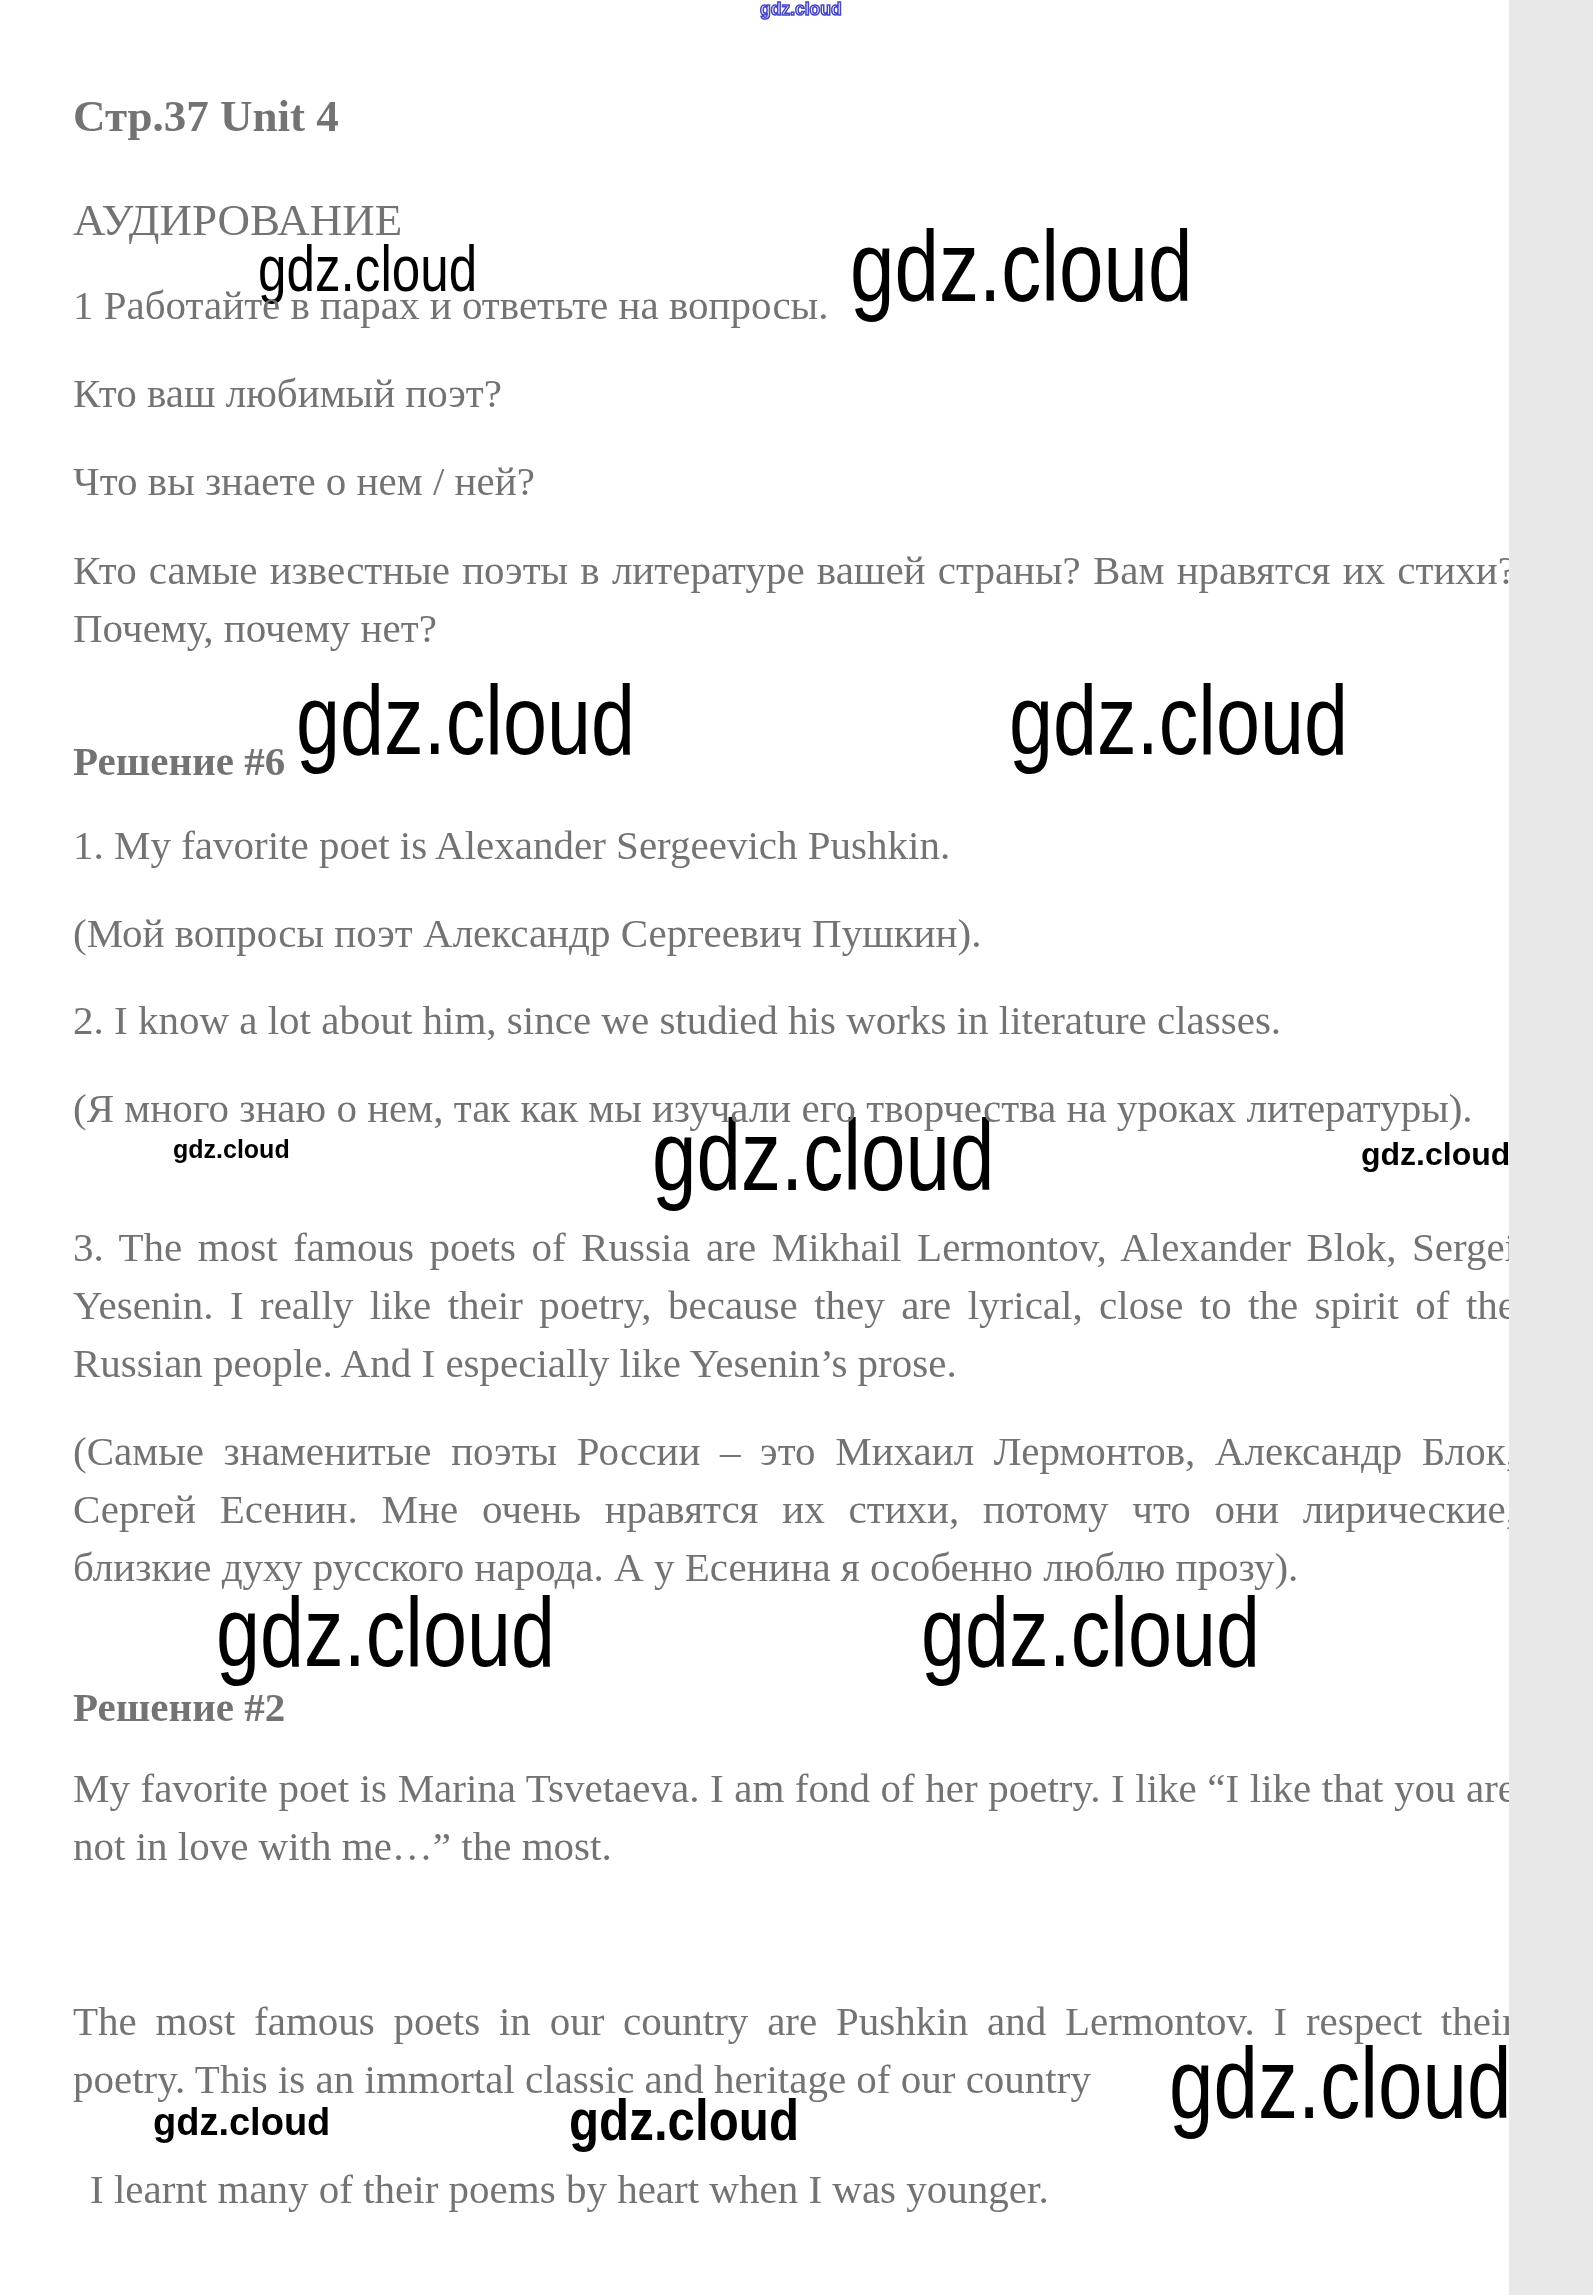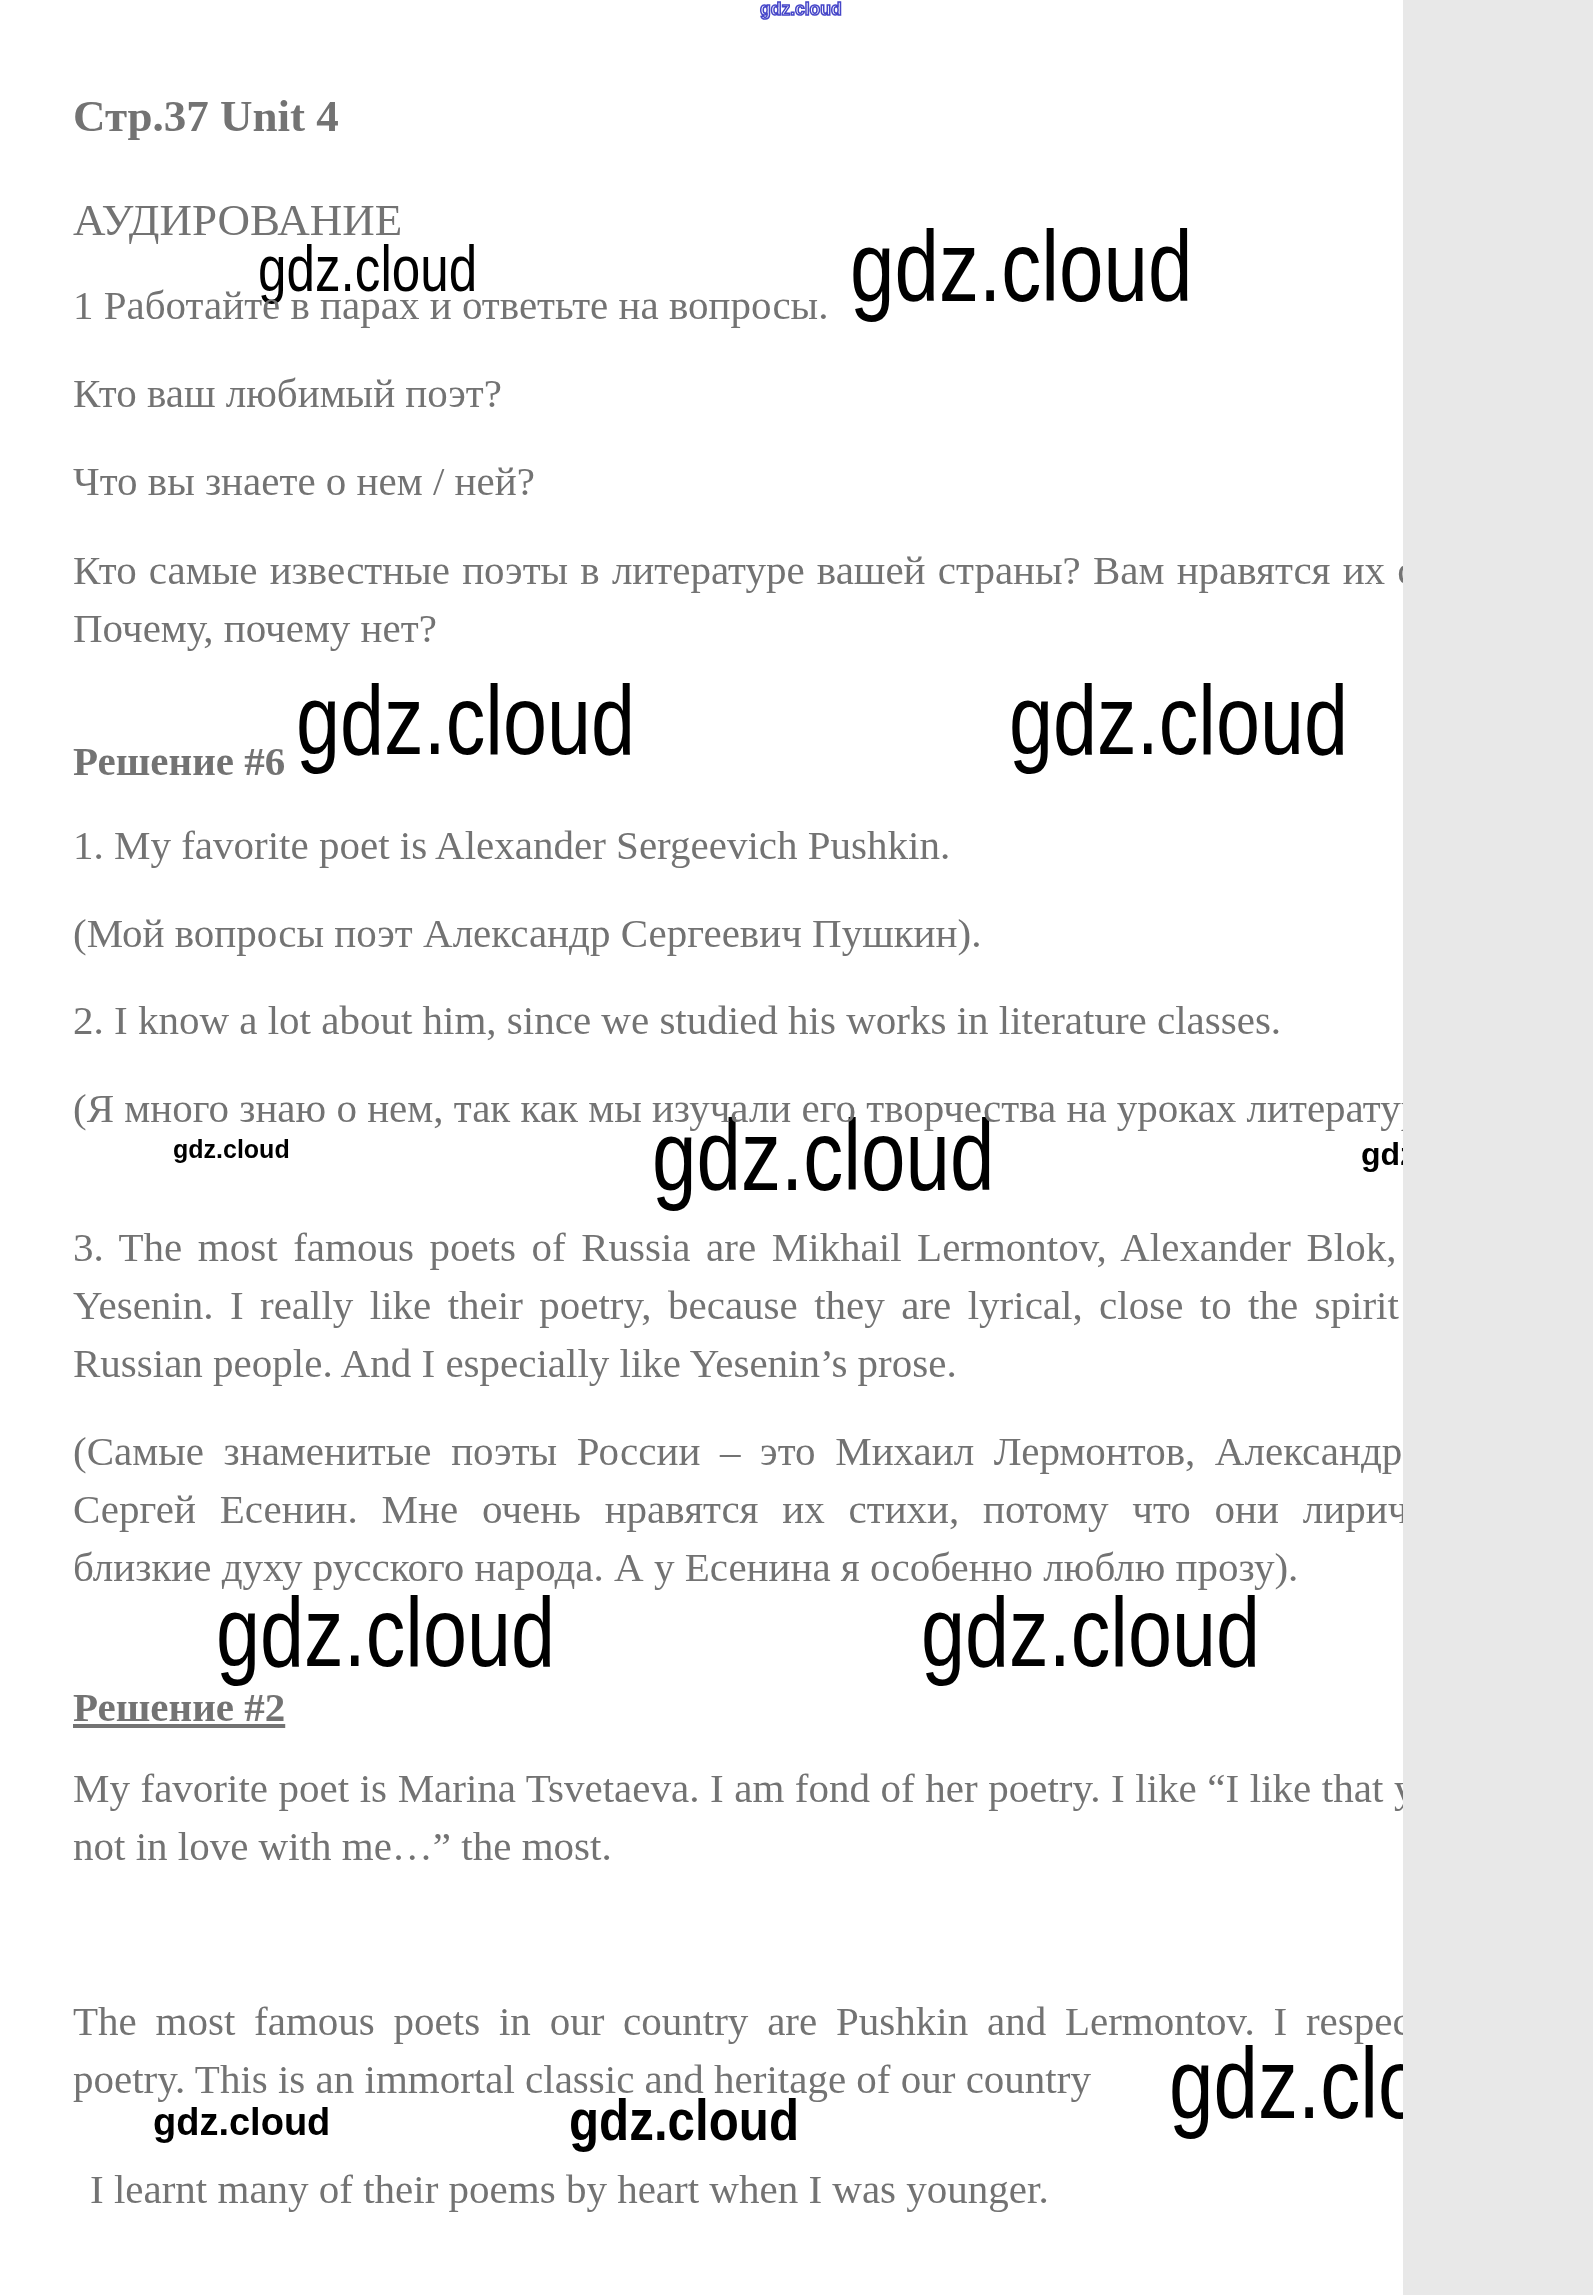--- a/index.html
+++ b/index.html
@@ -1,18 +1,18 @@
 <!DOCTYPE html>
 <html style="font-size:11.7px"><head>
 <meta charset="utf-8">
 <style>
   html, body { margin: 0; padding: 0; background: #e8e8e8; }
   #canvas {
     position: relative;
-    width: 1403px;
+    width: 1509px;
     height: 2295px;
     background: #ffffff;
     overflow: hidden;
     font-family: "Liberation Serif", serif;
     color: #000000;
   }
   
   .tline {
     position: absolute;
     left: 73px;
@@ -31,21 +31,21 @@
   .p-q1       { top: 364px; }
   .p-q2       { top: 452px; }
   .p-q3       { top: 541px; }
   .h-sol1     { top: 732px; }
   .p-s1a      { top: 816px; }
   .p-s1b      { top: 904px; }
   .p-s1c      { top: 991px; }
   .p-s1d      { top: 1079px; }
   .p-s1e      { top: 1218px; }
   .p-s1f      { top: 1422px; }
-  .h-sol2     { top: 1678px; text-decoration: underline; }
+  .h-sol2     { top: 1678px; }
   .p-s2a      { top: 1759px; }
   .p-s2b      { top: 1905px; }
   .p-s2c      { top: 1992px; }
   .p-s2d      { top: 2160px; margin-left: 17px; }
 
   
   .wm {
     position: absolute;
     font-family: "Liberation Sans", sans-serif;
     font-weight: 400;

